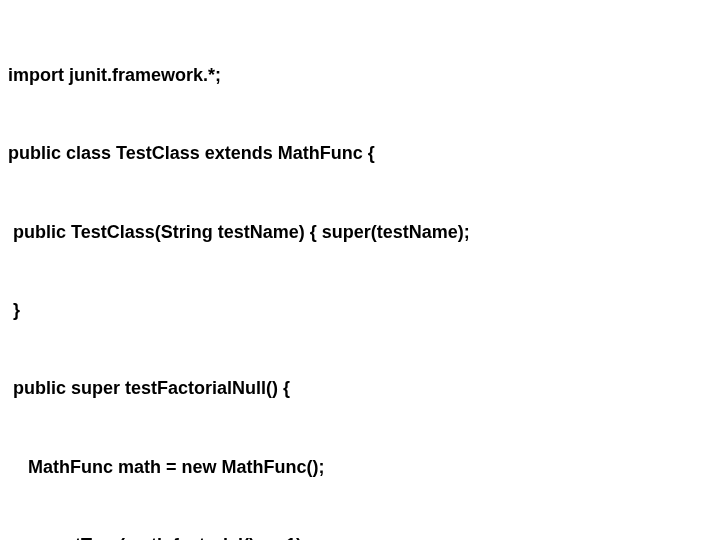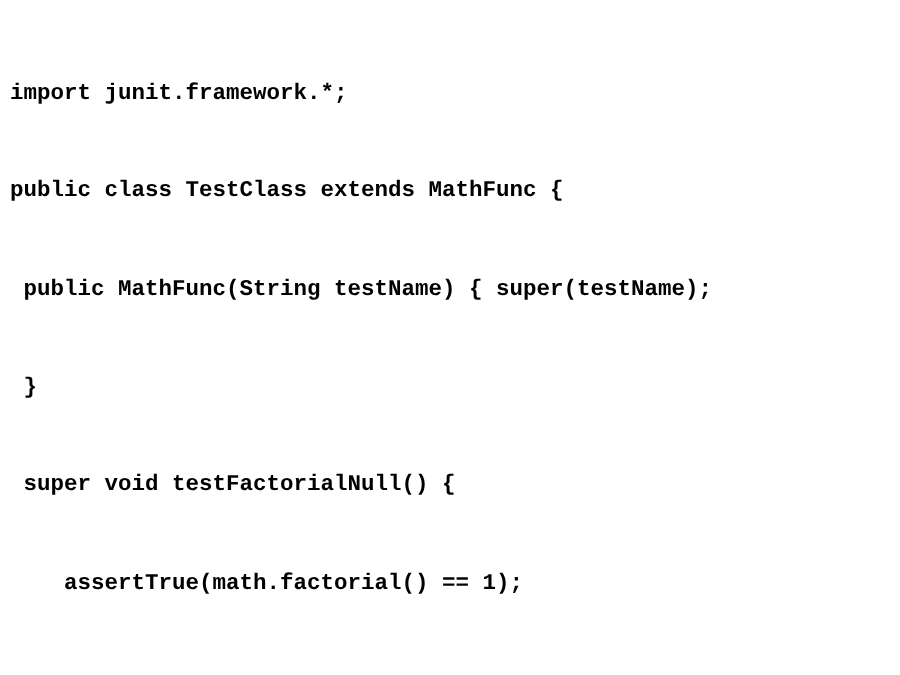--- a/index.html
+++ b/index.html
@@ -10,31 +10,32 @@
       font-family: Arial, Helvetica, sans-serif;
       font-weight: bold;
       font-size: 18px;
       color: #000000;
       padding: 10px 8px;
       line-height: 1.45;
     }
     .code-block {
       white-space: pre;
     }
-    .line { display: block; font-family: Liberation Mono, monospace; }
+    .line { display: block; }
   </style>
 </head>
 <body>
 
 <div class="code-block">
   <span class="line">import junit.framework.*;</span>
   <span class="line">public class TestClass extends MathFunc {</span>
-  <span class="line"> public MathFunc(String testName) { super(testName);</span>
+  <span class="line"> public TestClass(String testName) { super(testName);</span>
   <span class="line"> }</span>
-  <span class="line"> super void testFactorialNull() {</span>
+  <span class="line"> public super testFactorialNull() {</span>
+  <span class="line">    MathFunc math = new MathFunc();</span>
   <span class="line">    assertTrue(math.factorial() == 1);</span>
   
   
   
   
   
   
   
   
   

